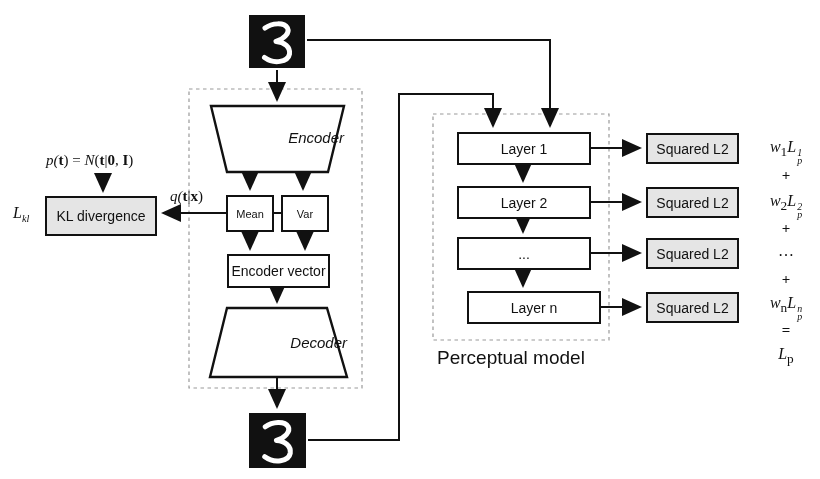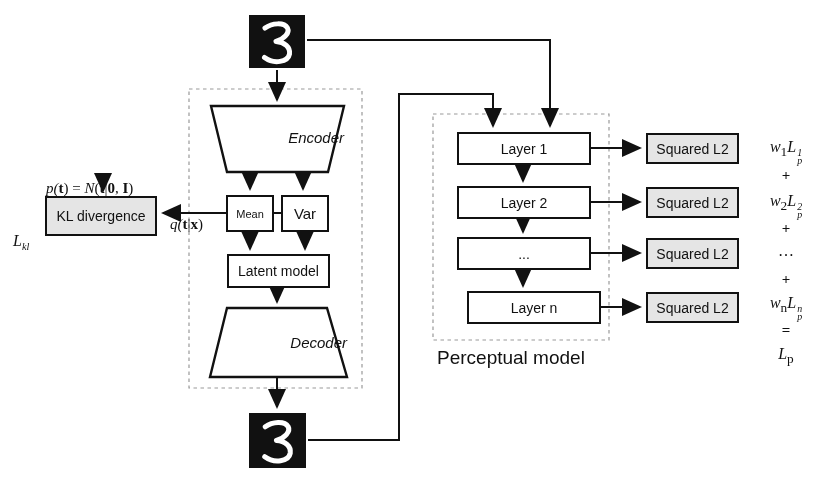--- a/index.html
+++ b/index.html
@@ -4,21 +4,21 @@
 <style>
   html,body{margin:0;padding:0;background:#ffffff;}
   .canvas{position:relative;width:820px;height:479px;background:#fff;overflow:hidden;
           font-family:"Liberation Sans",sans-serif;color:#111;}
   .wires{position:absolute;left:0;top:0;z-index:0;}
   .box{position:absolute;box-sizing:border-box;border:2px solid #111;background:#fff;
        display:flex;align-items:center;justify-content:center;font-size:14px;z-index:2;}
   .gray{background:#e5e5e5;}
   .digit{position:absolute;background:#111;z-index:2;}
   .digit svg{display:block;}
-  .lbl{position:absolute;z-index:2;white-space:nowrap;margin-top:28px;}
+  .lbl{position:absolute;z-index:2;white-space:nowrap;}
   .shape-lbl{position:absolute;z-index:2;text-align:right;font-size:15px;font-style:italic;}
   .math{font-family:"Liberation Serif",serif;font-size:15px;}
   .mi{font-style:italic;}
   .mb{font-weight:bold;}
   .math sub{font-size:0.64em;font-style:italic;}
   .ss{display:inline-flex;flex-direction:column;align-items:flex-start;
       vertical-align:-0.45em;line-height:0.8;font-size:0.62em;margin-left:1px;}
   .sumcol{position:absolute;z-index:2;width:76px;text-align:center;
           font-family:"Liberation Serif",serif;font-size:16px;}
   .op{font-weight:600;font-size:15px;}
@@ -75,22 +75,22 @@
   <div class="digit" style="left:249px;top:413px;width:57px;height:55px;">
     <svg width="57" height="55" viewBox="0 0 56 53">
       <path d="M16,13 C23,8 35,7 38.5,13 C41,18 35,24 27,26.5 C35.5,27 41.5,32 40.5,39 C39,47 25,49.5 15.5,42.5" fill="none" stroke="#fff" stroke-width="5" stroke-linecap="round" stroke-linejoin="round"></path>
     </svg>
   </div>
 
   <div class="shape-lbl" style="left:211px;top:129px;width:133px;">Encoder</div>
   <div class="shape-lbl" style="left:210px;top:334px;width:137px;">Decoder</div>
 
   <div class="box" style="left:226px;top:195px;width:48px;height:37px;font-size:11px;">Mean</div>
-  <div class="box" style="left:281px;top:195px;width:48px;height:37px;font-size:15px;">Var</div>
-  <div class="box" style="left:227px;top:254px;width:103px;height:34px;">Latent model</div>
+  <div class="box" style="left:281px;top:195px;width:48px;height:37px;font-size:11px;">Var</div>
+  <div class="box" style="left:227px;top:254px;width:103px;height:34px;">Encoder vector</div>
   <div class="box gray" style="left:45px;top:196px;width:112px;height:40px;">KL divergence</div>
 
   <div class="lbl math" style="left:46px;top:152px;">
     <span class="mi">p(</span><span class="mb">t</span><span>) = </span><span class="mi">N</span><span>(</span><span class="mb">t</span><span>|</span><span class="mb">0</span><span>, </span><span class="mb">I</span><span>)</span>
   </div>
   <div class="lbl math" style="left:170px;top:188px;">
     <span class="mi">q(</span><span class="mb">t</span><span>|</span><span class="mb">x</span><span>)</span>
   </div>
   <div class="lbl math" style="left:13px;top:204px;font-size:16px;">
     <span class="mi">L</span><sub>kl</sub>

